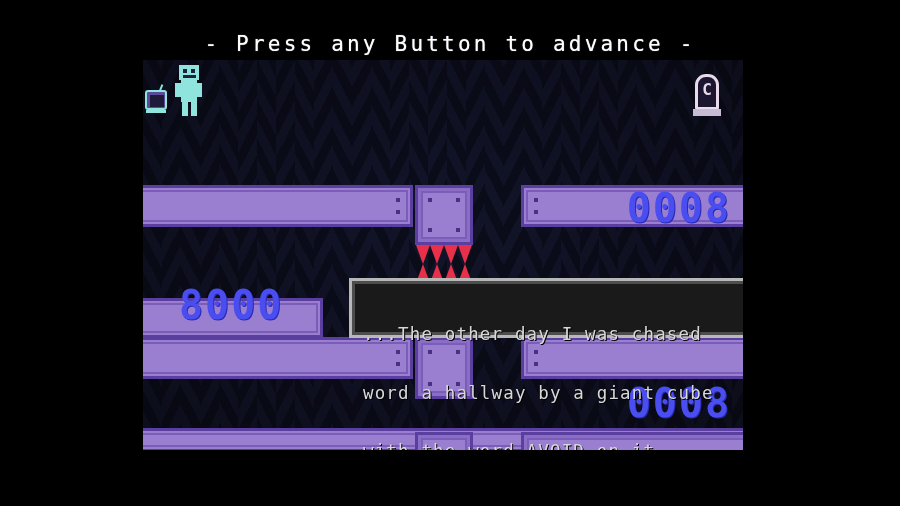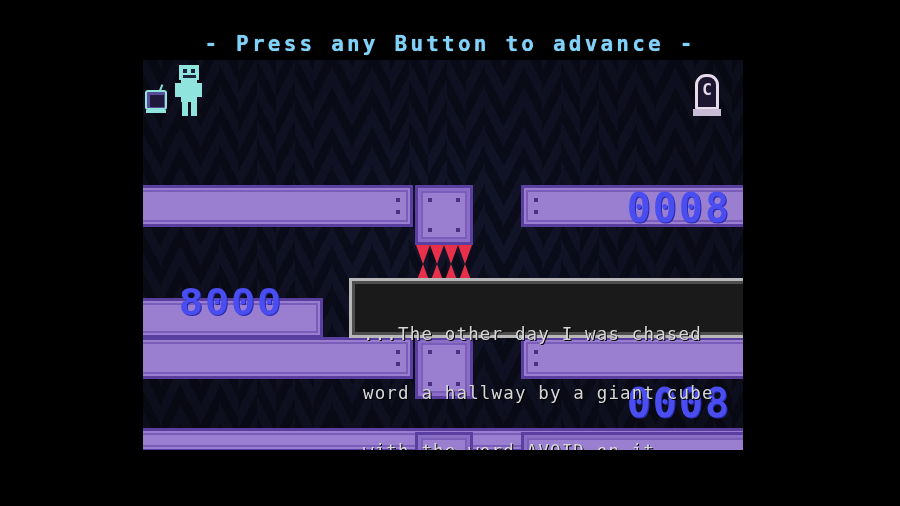--- a/index.html
+++ b/index.html
@@ -20,24 +20,24 @@
     font-family: "DejaVu Sans Mono", monospace;
   }
 
   
   #prompt-banner {
     position: absolute;
     left: 0;
     top: 32px;
     width: 900px;
     text-align: center;
-    color: #7dd3fc;
+    color: #ffffff;
     font-family: "DejaVu Sans Mono", monospace;
     font-size: 21px;
-    font-weight: bold;
+    font-weight: normal;
     letter-spacing: 3.2px;
     white-space: pre;
     text-shadow: 0 0 1px #aab;
   }
 
   
   #game-area {
     position: absolute;
     left: 143px;
     top: 60px;
@@ -401,21 +401,21 @@
     </div>
 
     <div id="checkpoint">
       <div class="tomb-body"></div>
       <div class="tomb-letter">C</div>
       <div class="tomb-base"></div>
     </div>
 
     <div class="score" style="right:12px; top:125px;">0008</div>
 
-    <div class="score" style="left:36px; top:222px;font-family:Liberation Mono, monospace;">8000</div>
+    <div class="score" style="left:36px; top:222px;">8000</div>
 
     <div class="score" style="right:12px; top:320px;">0008</div>
 
     <div id="dialogue-box">
       <div id="dialogue-text">
         <div>...The other day I was chased</div>
         <div>word a hallway by a giant cube</div>
         <div>with the word AVOID on it.</div>
       </div>
     </div>

